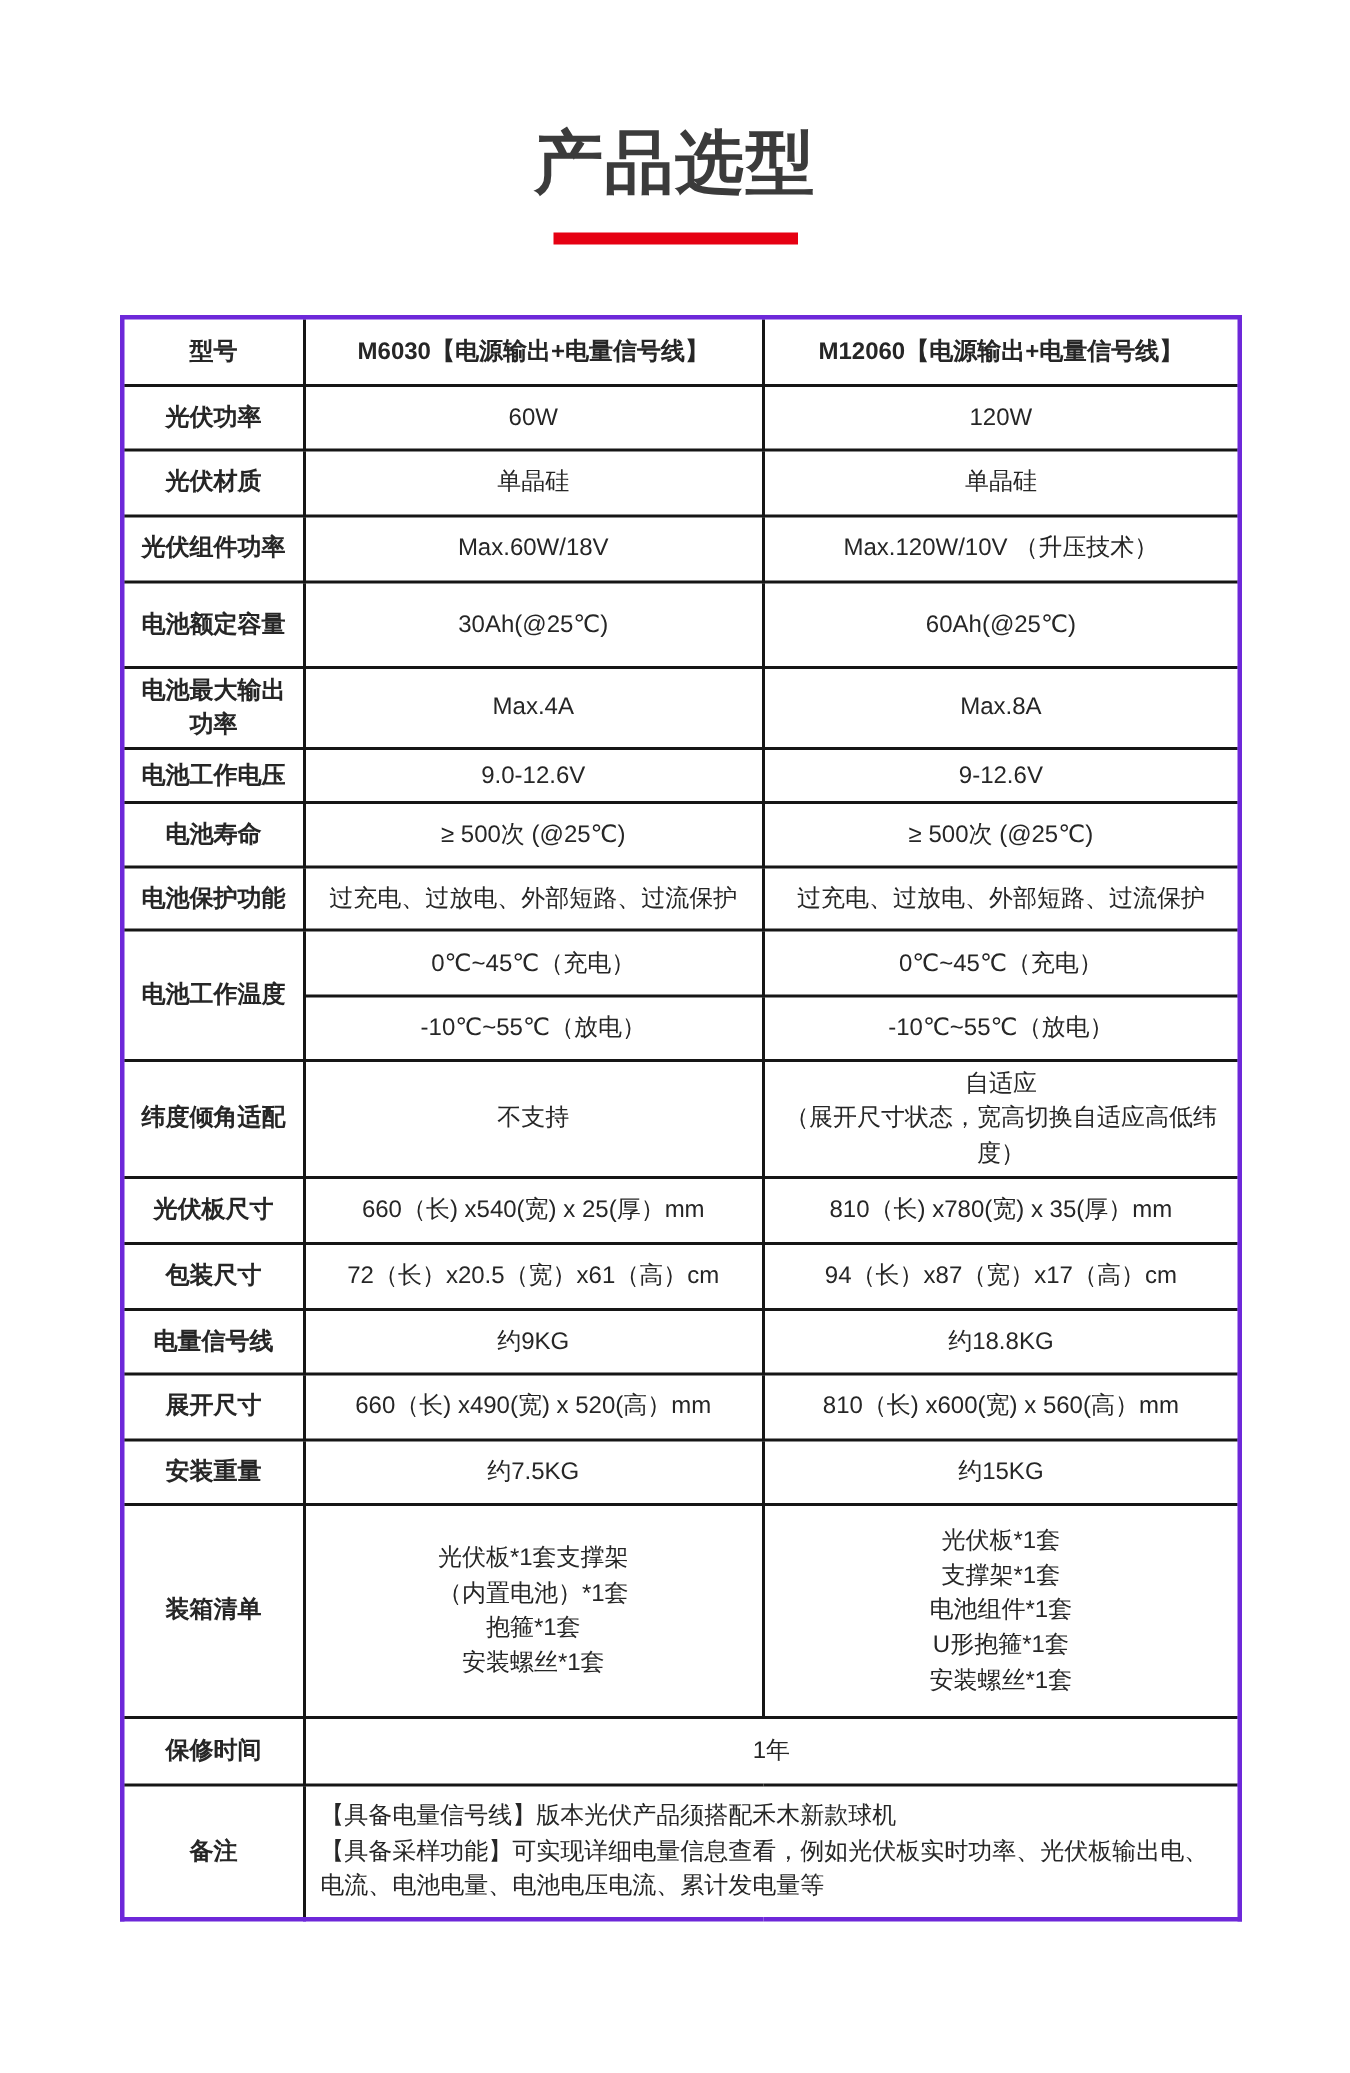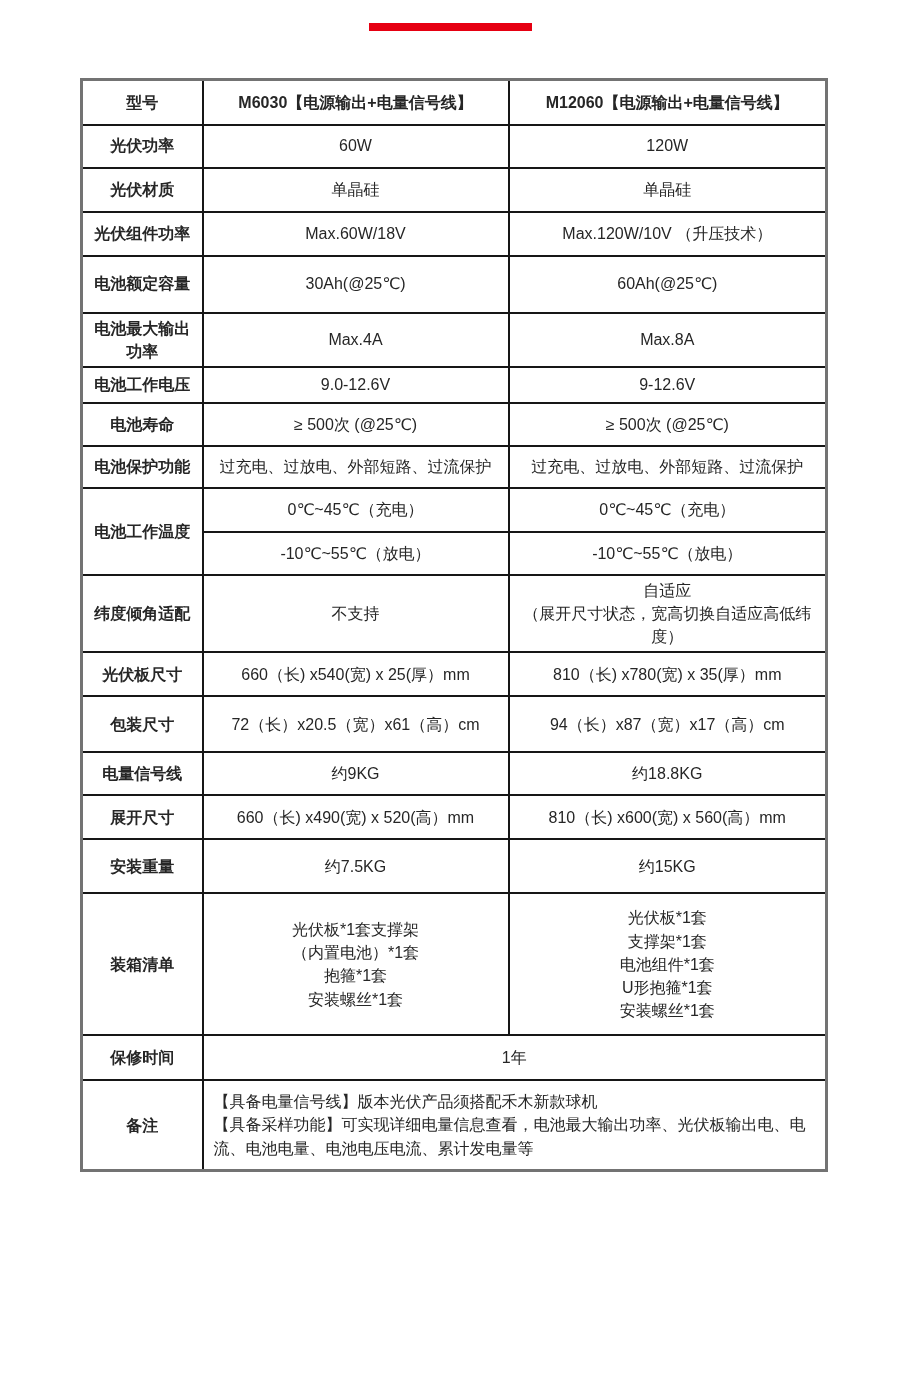--- a/index.html
+++ b/index.html
@@ -29,21 +29,21 @@
     width: 163px;
     height: 8px;
     margin: 23px auto 0 auto;
     background: #e60012;
   }
   table.spec-table {
     border-collapse: collapse;
     table-layout: fixed;
     margin: 47px 0 0 80px;
     width: 745px;
-    border: 3px solid #737373;
+    border: 3px solid #6d28d9;
   }
   table.spec-table td {
     border: 2px solid #161616;
     text-align: center;
     vertical-align: middle;
     color: #262626;
     font-size: 16px;
     line-height: 1.45;
     padding: 3px 8px;
     white-space: pre-line;
@@ -60,20 +60,21 @@
     text-align: left;
     padding: 8px 14px 8px 10px;
     line-height: 1.48;
   }
 </style>
 </head>
 <body>
 
 <div class="page">
 
+  <h1 class="title">产品选型</h1>
   <div class="red-underline"></div>
 
   <table class="spec-table">
     <colgroup>
       <col style="width:121px">
       <col style="width:306px">
       <col style="width:318px">
     </colgroup>
 
     <tbody>
@@ -147,39 +148,39 @@
       <td>自适应
 （展开尺寸状态，宽高切换自适应高低纬度）</td>
     </tr>
 
     <tr style="height:44px">
       <td class="lbl">光伏板尺寸</td>
       <td>660（长) x540(宽) x 25(厚）mm</td>
       <td>810（长) x780(宽) x 35(厚）mm</td>
     </tr>
 
-    <tr style="height:56px">
+    <tr style="height:44px">
       <td class="lbl">包装尺寸</td>
       <td>72（长）x20.5（宽）x61（高）cm</td>
       <td>94（长）x87（宽）x17（高）cm</td>
     </tr>
 
     <tr style="height:43px">
       <td class="lbl">电量信号线</td>
       <td>约9KG</td>
       <td>约18.8KG</td>
     </tr>
 
     <tr style="height:44px">
       <td class="lbl">展开尺寸</td>
       <td>660（长) x490(宽) x 520(高）mm</td>
       <td>810（长) x600(宽) x 560(高）mm</td>
     </tr>
 
-    <tr style="height:54px">
+    <tr style="height:43px">
       <td class="lbl">安装重量</td>
       <td>约7.5KG</td>
       <td>约15KG</td>
     </tr>
 
     <tr style="height:142px">
       <td class="lbl">装箱清单</td>
       <td>光伏板*1套支撑架
 （内置电池）*1套
 抱箍*1套
@@ -192,18 +193,18 @@
     </tr>
 
     <tr style="height:45px">
       <td class="lbl">保修时间</td>
       <td colspan="2">1年</td>
     </tr>
 
     <tr style="height:90px">
       <td class="lbl">备注</td>
       <td colspan="2" class="remarks-cell">【具备电量信号线】版本光伏产品须搭配禾木新款球机
-【具备采样功能】可实现详细电量信息查看，电池最大输出功率、光伏板输出电、电流、电池电量、电池电压电流、累计发电量等</td>
+【具备采样功能】可实现详细电量信息查看，例如光伏板实时功率、光伏板输出电、电流、电池电量、电池电压电流、累计发电量等</td>
     </tr>
 
   </tbody>
     </table>
 </div>
 
 </body></html>

